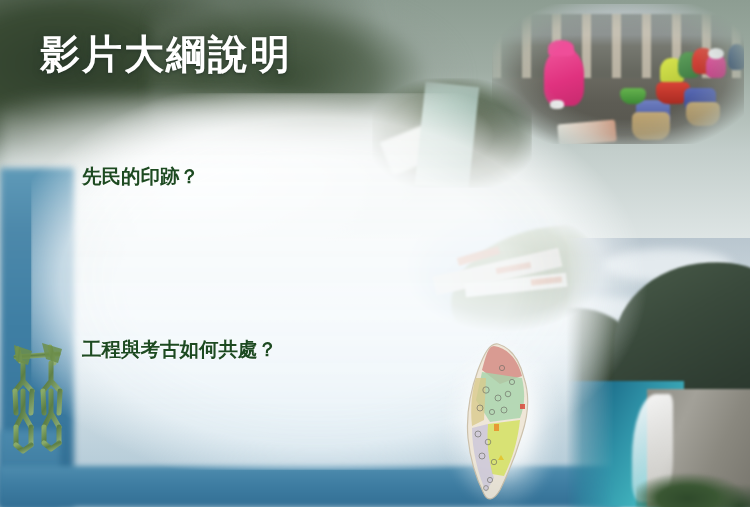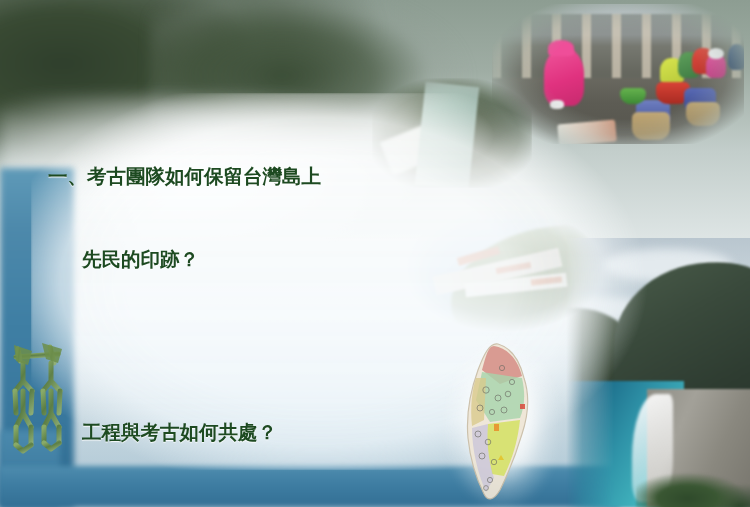--- a/index.html
+++ b/index.html
@@ -371,25 +371,25 @@
       </g>
 
       <g>
         <rect x="52" y="86" width="5" height="7" fill="#e8922e" opacity="0.9"></rect>
         <rect x="78" y="66" width="5" height="5" fill="#d94a3c" opacity="0.85"></rect>
         <path d="M56 122 l3 -5 l3 5 z" fill="#e3c32c" opacity="0.9"></path>
       </g>
     </svg>
   </div>
 
+  <div class="title">影片大綱說明</div>
 
   <div class="outline">
 
     <div class="item l1">
-      <div>一、考古團隊如何保留台灣島上</div>
       <div class="item-line2">先民的印跡？</div>
     </div>
 
     <div class="item l2">
       <div class="item-line2">工程與考古如何共處？</div>
     </div>
 
   </div>
 
 </div>

